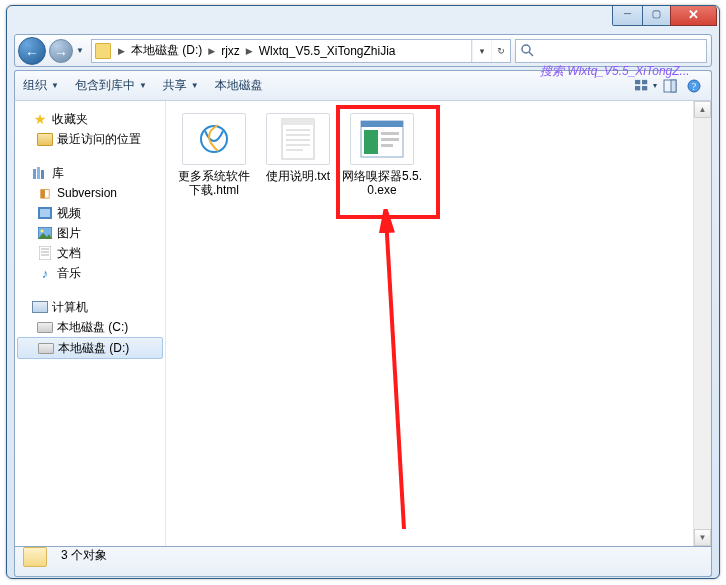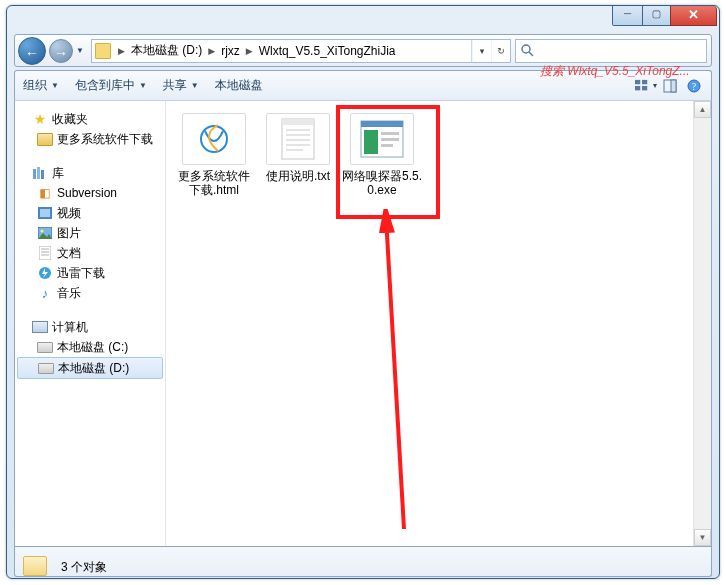--- a/index.html
+++ b/index.html
@@ -18,21 +18,21 @@
   .nav-dd span{font-size:8px;color:#2a4a6a;}
   .breadcrumb{flex:1;height:22px;border:1px solid #a7bcd2;background:#fff;margin-left:4px;display:flex;align-items:center;overflow:hidden;}
   .bc-icon{width:16px;height:16px;margin:0 3px;background:#f6da7a;border:1px solid #d6b23c;border-radius:1px;box-sizing:border-box;}
   .bc-item{padding:0 2px;white-space:nowrap;}
   .bc-sep{padding:0 4px;color:#555;font-size:9px;}
   .bc-tail{display:flex;margin-left:auto;border-left:1px solid #cfd9e5;}
   .bc-tail div{width:18px;height:22px;display:flex;align-items:center;justify-content:center;font-size:9px;color:#444;border-left:1px solid #eef3f9;}
   .search-box{width:190px;height:22px;border:1px solid #a7bcd2;background:#fff;margin:0 4px 0 4px;display:flex;align-items:center;}
   .search-icon{width:16px;height:16px;margin-left:4px;}
   .search-icon svg{display:block;}
-  .search-text{flex:1;padding-left:4px;color:#ef4444;font-style:italic;white-space:nowrap;overflow:hidden;text-overflow:ellipsis;margin-top:42px;}
+  .search-text{flex:1;padding-left:4px;color:#8b5cf6;font-style:italic;white-space:nowrap;overflow:hidden;text-overflow:ellipsis;margin-top:42px;}
   .toolbar{height:30px;margin:3px 7px 0 7px;border:1px solid #8ca8c6;border-bottom:none;background:linear-gradient(#f8fbfe,#e7eef7);display:flex;align-items:center;padding-left:8px;box-sizing:border-box;border-top-left-radius:3px;border-top-right-radius:3px;}
   .tb-item{margin-right:16px;display:flex;align-items:center;color:#1a3a5a;}
   .tb-dd{font-size:8px;margin-left:4px;color:#2a4a6a;}
   .tb-right{margin-left:auto;display:flex;align-items:center;margin-right:6px;}
   .tb-right div{width:22px;height:22px;display:flex;align-items:center;justify-content:center;margin-left:2px;}
   .body{margin:0 7px;border:1px solid #8ca8c6;border-top:1px solid #c3d2e3;background:#fff;height:447px;display:flex;box-sizing:border-box;}
   .nav-pane{width:150px;border-right:1px solid #e2e7ee;overflow:auto;padding-top:8px;position:relative;}
   .nav-resizer{position:absolute;right:0;top:0;bottom:0;width:4px;cursor:ew-resize;}
   .tree-group{margin-bottom:14px;}
   .tree-row{display:flex;align-items:center;height:20px;padding-left:6px;white-space:nowrap;}
@@ -49,21 +49,21 @@
   .ico-music{color:#2b8bd6;font-size:13px;}
   .ico-svn{color:#d68a2b;}
   .ico-pc{width:14px;height:10px;background:linear-gradient(#e8eef6,#bcd3ea);border:1px solid #6c8aa9;}
   .content{flex:1;position:relative;overflow:auto;}
   .items{display:flex;flex-wrap:wrap;align-content:flex-start;padding:10px 6px;}
   .item{width:80px;margin:2px 2px 10px 2px;text-align:center;}
   .item .thumb{width:62px;height:50px;margin:0 auto 4px auto;border:1px solid #d6dbe2;background:#fff;display:flex;align-items:center;justify-content:center;border-radius:2px;}
   .item .label{font-size:12px;line-height:14px;word-break:break-all;}
   .item.highlight{position:relative;}
   .highlight-box{position:absolute;border:4px solid #ff1b1b;pointer-events:none;}
-  .status{height:30px;margin:0 7px 7px 7px;border:1px solid #8ca8c6;border-top:none;background:linear-gradient(#f4f8fc,#e9eff8);display:flex;align-items:flex-end;padding-left:8px;box-sizing:border-box;border-bottom-left-radius:3px;border-bottom-right-radius:3px;}
+  .status{height:30px;margin:0 7px 7px 7px;border:1px solid #8ca8c6;border-top:none;background:linear-gradient(#f4f8fc,#e9eff8);display:flex;align-items:flex-start;padding-left:8px;box-sizing:border-box;border-bottom-left-radius:3px;border-bottom-right-radius:3px;}
   .status .sfolder{width:22px;height:18px;background:linear-gradient(#fef2c7,#f3d784);border:1px solid #dab85a;border-radius:2px;margin-right:14px;}
   .arrow-annot{position:absolute;pointer-events:none;}
   .scrollbar-v{position:absolute;right:0;top:0;bottom:0;width:17px;background:#f0f0f0;border-left:1px solid #e2e2e2;}
   .sb-btn{height:17px;background:linear-gradient(#fdfdfd,#e6e6e6);border:1px solid #cfcfcf;display:flex;align-items:center;justify-content:center;font-size:8px;color:#666;box-sizing:border-box;}
 </style>
 </head>
 <body>
 
 <div class="window">
 
@@ -163,21 +163,21 @@
       <div class="tree-group">
         <div class="tree-row">
           <span class="tree-toggle"></span>
           <span class="tico ico-star">★</span>
           <span>收藏夹</span>
         </div>
         <div class="tree-row sub">
             <span class="tico">
               <span class="ico-recent"></span>
             </span>
-            <span>更多系统软件下载</span>
+            <span>最近访问的位置</span>
           </div>
       </div>
 
       <div class="tree-group">
         <div class="tree-row">
           <span class="tree-toggle"></span>
           <span class="tico ico-lib">
             <svg width="16" height="14" viewBox="0 0 16 14">
                 <rect x="1" y="3" width="3" height="10" fill="#6aa0d4"></rect>
                 <rect x="5" y="1" width="3" height="12" fill="#8ab6e0"></rect>
@@ -212,29 +212,20 @@
         <div class="tree-row sub">
             <span class="tico">
               <svg width="12" height="14" viewBox="0 0 12 14">
                 <rect x="0" y="0" width="12" height="14" fill="#fff" stroke="#b0b0b0"></rect>
                 <line x1="2" y1="3" x2="10" y2="3" stroke="#b0b0b0"></line>
                 <line x1="2" y1="6" x2="10" y2="6" stroke="#b0b0b0"></line>
                 <line x1="2" y1="9" x2="10" y2="9" stroke="#b0b0b0"></line>
               </svg>
             </span>
             <span>文档</span>
-          </div>
-        <div class="tree-row sub">
-            <span class="tico">
-              <svg width="14" height="14" viewBox="0 0 14 14">
-                <circle cx="7" cy="7" r="6" fill="#3aa0e0"></circle>
-                <path d="M7 2 L4 8 H7 L5 12 L10 6 H7 Z" fill="#fff"></path>
-              </svg>
-            </span>
-            <span>迅雷下载</span>
           </div>
         <div class="tree-row sub">
             <span class="tico ico-music">♪</span>
             <span>音乐</span>
           </div>
       </div>
 
       <div class="tree-group">
         <div class="tree-row">
           <span class="tree-toggle"></span>

